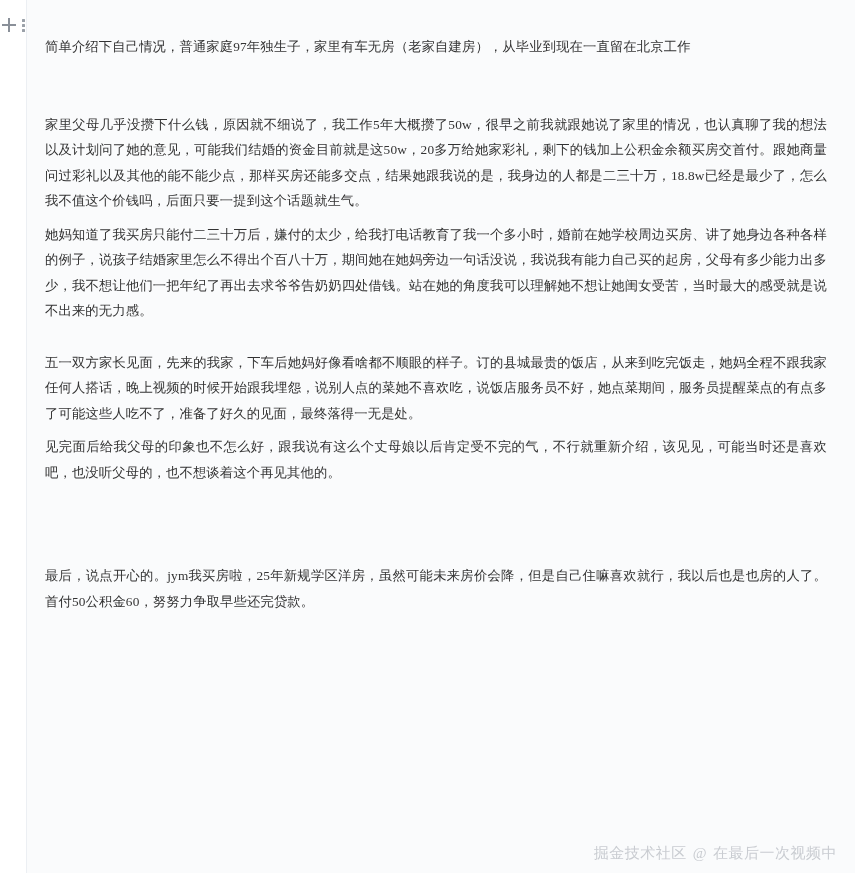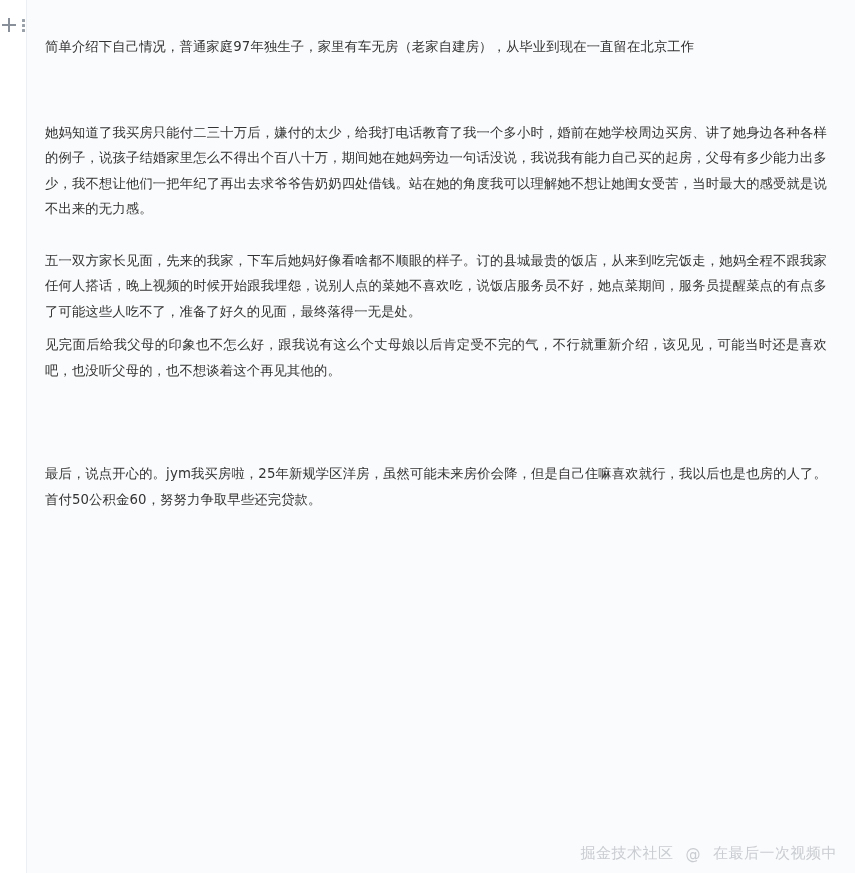--- a/index.html
+++ b/index.html
@@ -13,20 +13,21 @@
     font-family: "DejaVu Sans", "Liberation Sans", sans-serif;
     color: #2b2b2b;
     position: relative;
     overflow: hidden;
   }
   #page {
     position: relative;
     width: 855px;
     height: 873px;
     background: #ffffff;
+    font-family: Liberation Serif, serif;
   }
   
   .gutter {
     position: absolute;
     left: 0;
     top: 0;
     width: 26px;
     height: 873px;
     background: #ffffff;
     border-right: 1px solid #eceff3;
@@ -96,21 +97,21 @@
   .gap-lg { height: 26px; }
   .gap-sm { height: 8px; }
 
   
   .watermark {
     position: absolute;
     right: 18px;
     bottom: 10px;
     display: flex;
     align-items: center;
-    gap: 12px;
+    gap: 6px;
     color: #c9ccd1;
     font-size: 15px;
     letter-spacing: 0.5px;
     user-select: none;
   }
   .watermark .wm-sep {
     color: #c9ccd1;
     font-size: 15px;
   }
 </style>
@@ -132,20 +133,21 @@
     </span>
   </div>
 
   <div class="content">
 
     <p class="para">简单介绍下自己情况，普通家庭97年独生子，家里有车无房（老家自建房），从毕业到现在一直留在北京工作</p>
     <div class="gap-lg"></div>
 
     <div class="gap-lg"></div>
 
+    <p class="para">家里父母几乎没攒下什么钱，原因就不细说了，我工作5年大概攒了50w，很早之前我就跟她说了家里的情况，也认真聊了我的想法以及计划问了她的意见，可能我们结婚的资金目前就是这50w，20多万给她家彩礼，剩下的钱加上公积金余额买房交首付。跟她商量问过彩礼以及其他的能不能少点，那样买房还能多交点，结果她跟我说的是，我身边的人都是二三十万，18.8w已经是最少了，怎么我不值这个价钱吗，后面只要一提到这个话题就生气。</p>
     <div class="gap-sm"></div>
 
     <p class="para">她妈知道了我买房只能付二三十万后，嫌付的太少，给我打电话教育了我一个多小时，婚前在她学校周边买房、讲了她身边各种各样的例子，说孩子结婚家里怎么不得出个百八十万，期间她在她妈旁边一句话没说，我说我有能力自己买的起房，父母有多少能力出多少，我不想让他们一把年纪了再出去求爷爷告奶奶四处借钱。站在她的角度我可以理解她不想让她闺女受苦，当时最大的感受就是说不出来的无力感。</p>
     <div class="gap-lg"></div>
 
     <p class="para">五一双方家长见面，先来的我家，下车后她妈好像看啥都不顺眼的样子。订的县城最贵的饭店，从来到吃完饭走，她妈全程不跟我家任何人搭话，晚上视频的时候开始跟我埋怨，说别人点的菜她不喜欢吃，说饭店服务员不好，她点菜期间，服务员提醒菜点的有点多了可能这些人吃不了，准备了好久的见面，最终落得一无是处。</p>
     <div class="gap-sm"></div>
 
     <p class="para">见完面后给我父母的印象也不怎么好，跟我说有这么个丈母娘以后肯定受不完的气，不行就重新介绍，该见见，可能当时还是喜欢吧，也没听父母的，也不想谈着这个再见其他的。</p>
     <div class="gap-lg"></div>

